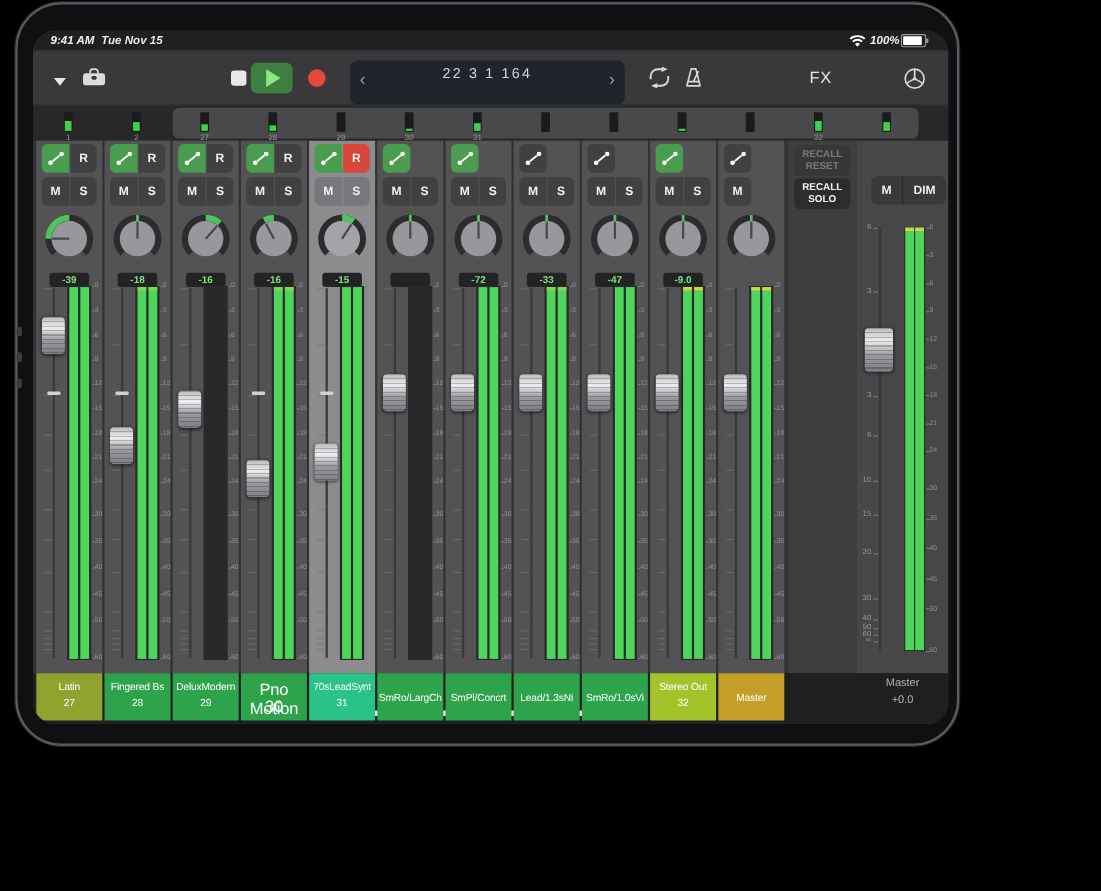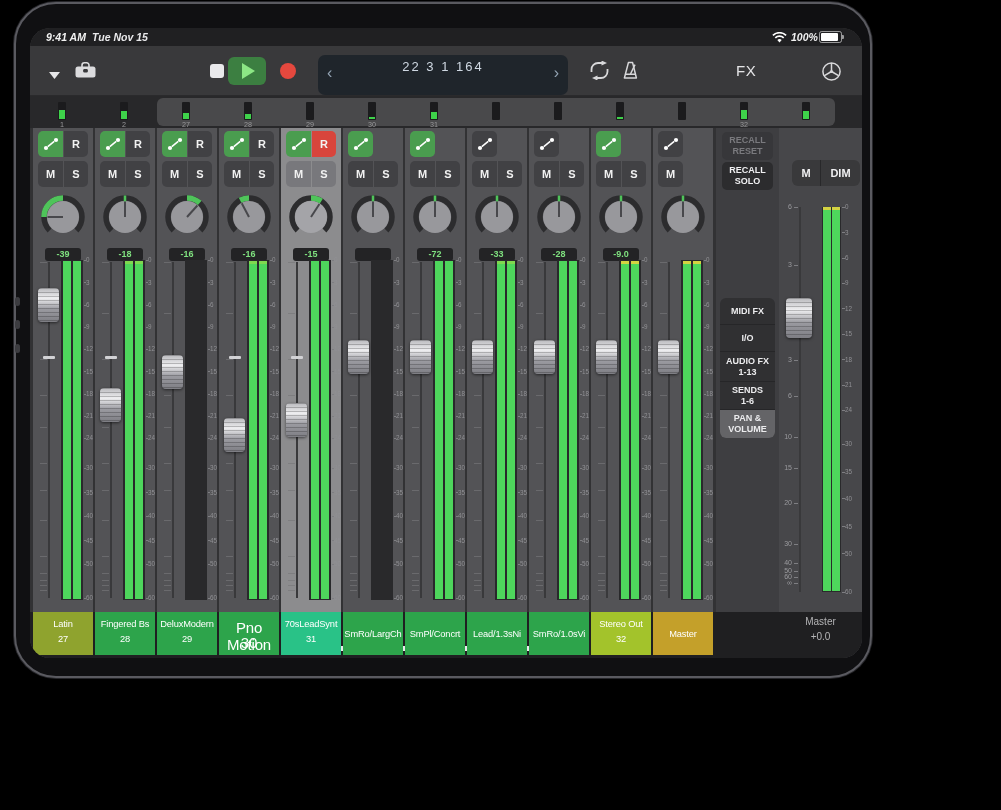--- a/index.html
+++ b/index.html
@@ -750,21 +750,21 @@
           <div style="position: absolute; left: 5px; top: 33px; width: 25px; height: 26px; background: rgb(65, 65, 68); border-radius: 5px 0px 0px 5px; color: rgb(242, 242, 242); font-size: 11px; font-weight: bold; text-align: center; line-height: 26px;">M</div>
           <div style="position: absolute; left: 31px; top: 33px; width: 24px; height: 26px; background: rgb(65, 65, 68); border-radius: 0px 5px 5px 0px; color: rgb(242, 242, 242); font-size: 11px; font-weight: bold; text-align: center; line-height: 26px;">S</div>
           <div style="position: absolute; left: 7px; top: 66px; width: 46px; height: 46px;">
             <svg width="46" height="46" viewBox="0 0 46 46" style="position:absolute;left:0;top:0">
               <path d="M9.56 36.44 A19 19 0 1 1 36.44 36.44" stroke="#2c2c2e" stroke-width="5.5" fill="none"></path>
               <circle cx="23" cy="23" r="16" fill="#98989c"></circle>
               <line x1="23" y1="7.5" x2="23" y2="1.5" stroke="#4fc45a" stroke-width="2.5"></line>
               <line x1="23" y1="23" x2="23" y2="7.5" stroke="#48484c" stroke-width="2"></line>
             </svg>
           </div>
-          <div style="position: absolute; left: 12px; top: 120px; width: 36px; height: 13px; background: rgb(35, 35, 37); border-radius: 3px; color: rgb(127, 224, 127); font-size: 9px; font-weight: bold; text-align: center; line-height: 13px;">-28</div>
+          <div style="position: absolute; left: 12px; top: 120px; width: 36px; height: 13px; background: rgb(35, 35, 37); border-radius: 3px; color: rgb(127, 224, 127); font-size: 9px; font-weight: bold; text-align: center; line-height: 13px;">-47</div>
           <div style="position: absolute; left: 15px; top: 134px; width: 2px; height: 336px; background: rgb(57, 57, 59);"></div>
           <div style="position: absolute; left: 7px; top: 134px; width: 7px; height: 1px; background: rgb(118, 118, 122); opacity: 0.65;"></div>
           <div style="position: absolute; left: 7px; top: 184.7px; width: 7px; height: 1px; background: rgb(118, 118, 122); opacity: 0.65;"></div>
           <div style="position: absolute; left: 7px; top: 230.8px; width: 7px; height: 1px; background: rgb(118, 118, 122); opacity: 0.65;"></div>
           <div style="position: absolute; left: 7px; top: 267.4px; width: 7px; height: 1px; background: rgb(118, 118, 122); opacity: 0.65;"></div>
           <div style="position: absolute; left: 7px; top: 299px; width: 7px; height: 1px; background: rgb(118, 118, 122); opacity: 0.65;"></div>
           <div style="position: absolute; left: 7px; top: 334.6px; width: 7px; height: 1px; background: rgb(118, 118, 122); opacity: 0.65;"></div>
           <div style="position: absolute; left: 7px; top: 361.8px; width: 7px; height: 1px; background: rgb(118, 118, 122); opacity: 0.65;"></div>
           <div style="position: absolute; left: 7px; top: 392.4px; width: 7px; height: 1px; background: rgb(118, 118, 122); opacity: 0.65;"></div>
           <div style="position: absolute; left: 7px; top: 428px; width: 7px; height: 1px; background: rgb(118, 118, 122); opacity: 0.65;"></div>
@@ -948,30 +948,20 @@
           <div style="position: absolute; left: 50.5px; top: 435.9px; width: 2.5px; height: 1px; background: rgb(126, 126, 130);"></div>
           <div style="position: absolute; left: 53px; top: 432.3px; font-size: 6.3px; color: rgb(144, 144, 148);">50</div>
           <div style="position: absolute; left: 50.5px; top: 470px; width: 2.5px; height: 1px; background: rgb(126, 126, 130);"></div>
           <div style="position: absolute; left: 53px; top: 466.4px; font-size: 6.3px; color: rgb(144, 144, 148);">60</div>
           <div style="position: absolute; left: 5px; top: 212px; width: 21px; height: 34px; border-radius: 4px; background: repeating-linear-gradient(rgba(0, 0, 0, 0.22) 0px, rgba(0, 0, 0, 0.22) 1px, rgba(255, 255, 255, 0) 1px, rgba(255, 255, 255, 0) 4px), linear-gradient(rgb(185, 185, 189), rgb(239, 239, 241) 30%, rgb(154, 154, 160) 62%, rgb(126, 126, 132)); box-shadow: rgba(0, 0, 0, 0.55) 0px 1px 3px;"></div>
         </div>
       </div>
 
     <div class="pbtn" style="top:104px;height:28px;background:#37373a;color:#7a7a7e"><span>RECALL</span><br><span>RESET</span></div>
     <div class="pbtn" style="top:134px;height:28px;background:#2c2c2e;color:#f0f0f2"><span>RECALL</span><br><span>SOLO</span></div>
-    <div class="tabs" id="tabs">
-        <div class="tab" style="height: 27px;">MIDI FX</div>
-        <div class="tab" style="height: 27px;">I/O</div>
-        <div class="tab" style="height: 30px;">AUDIO FX
-1-13</div>
-        <div class="tab" style="height: 28px;">SENDS
-1-6</div>
-        <div class="tab" style="height: 28px; background: rgb(100, 100, 103); border-bottom: none;">PAN &amp;
-VOLUME</div>
-      </div>
 
     <div class="mdim">
       <div class="c1">M</div>
       <div class="c2">DIM</div>
     </div>
     <div id="masterfader"></div>
     <div class="mname">Master</div>
     <div class="mval">+0.0</div>
 
     <div class="scrollbar"></div>

